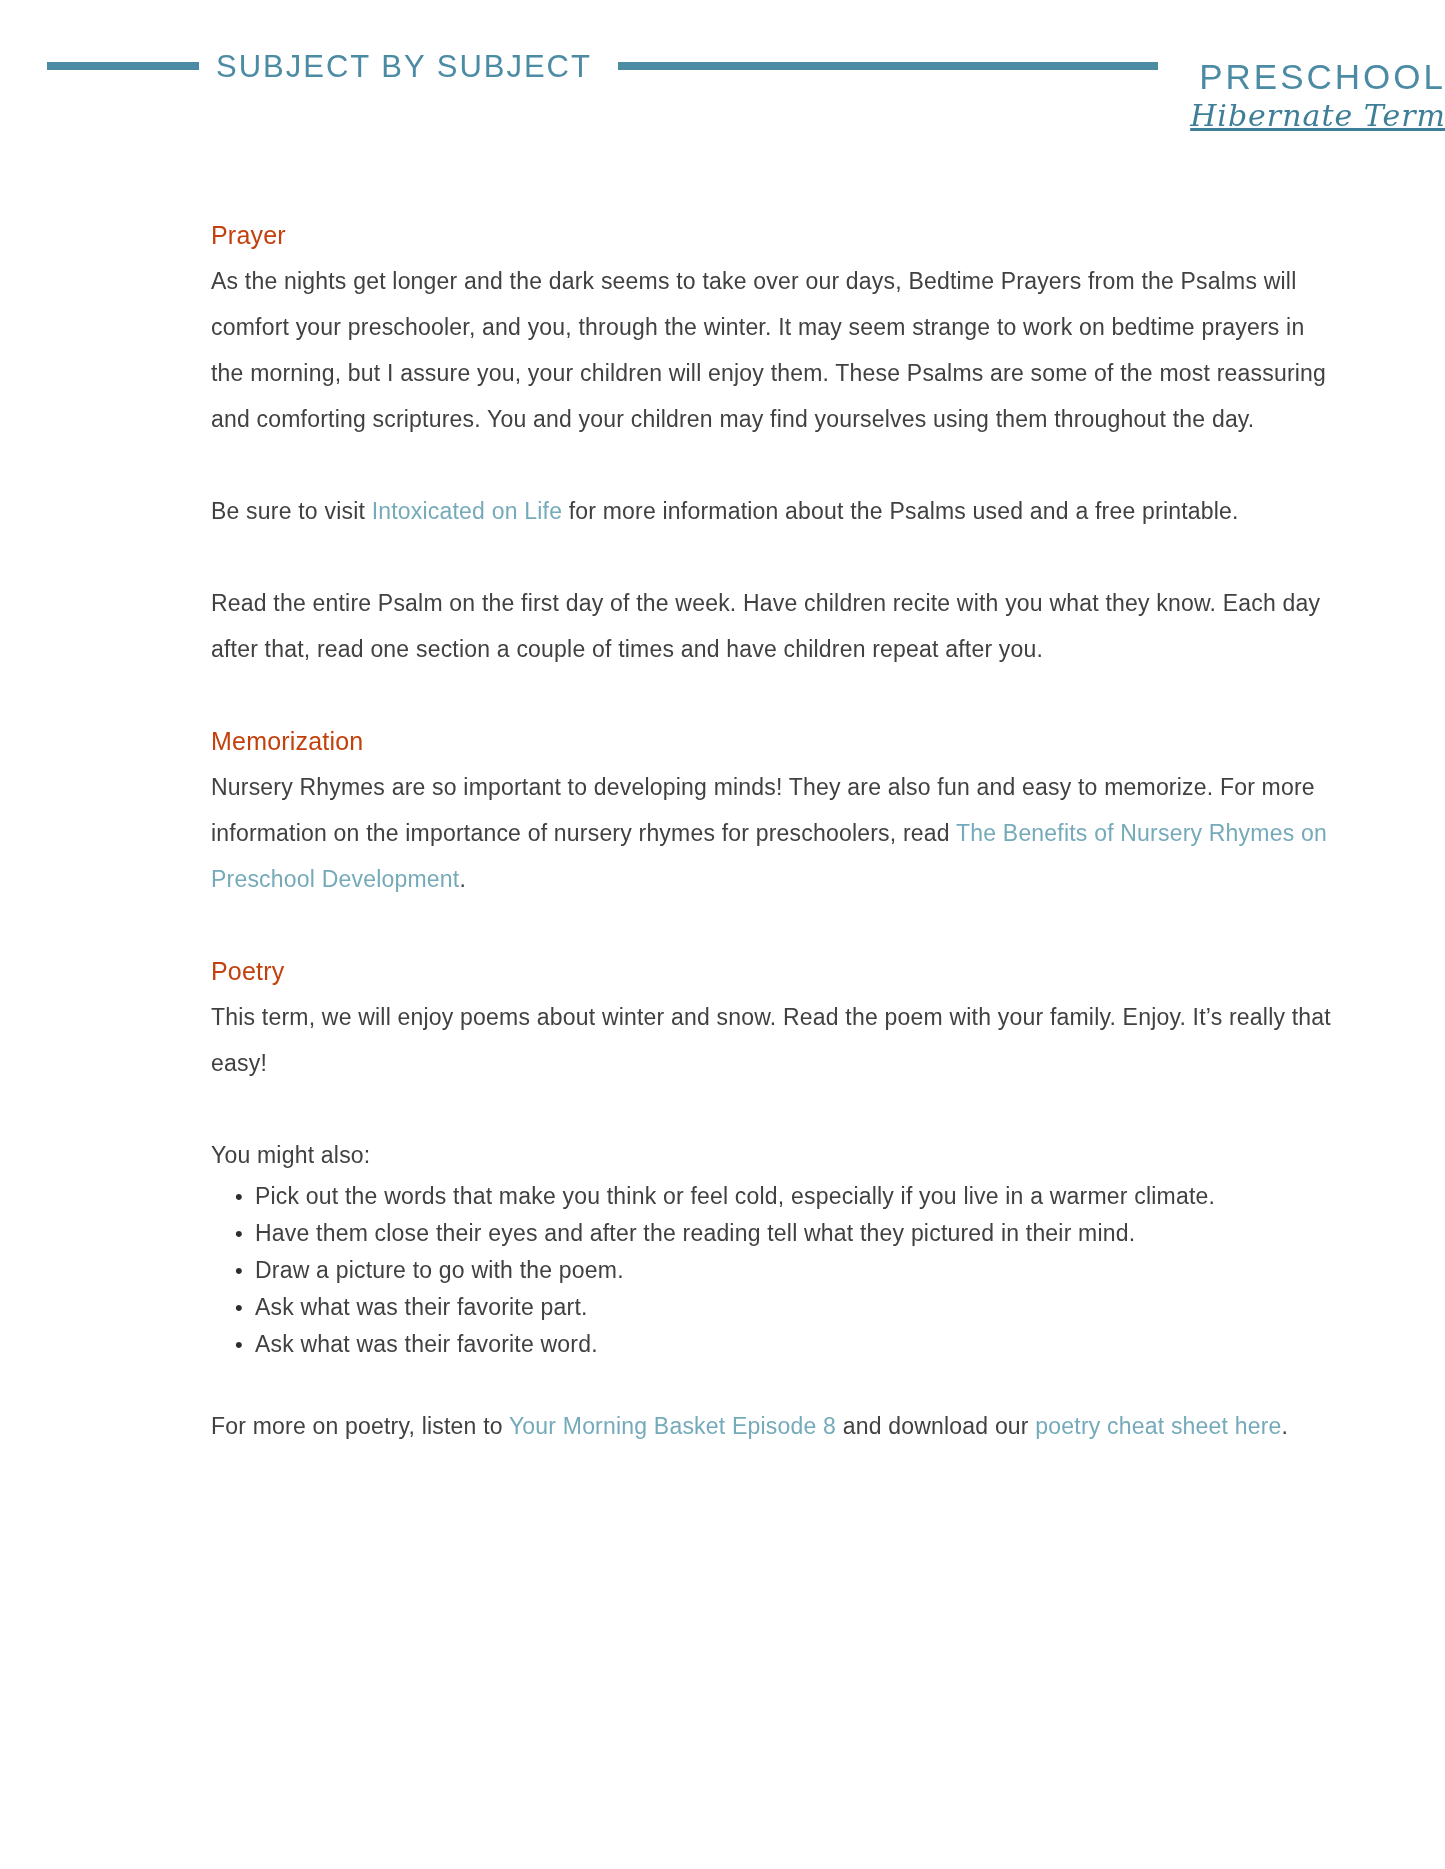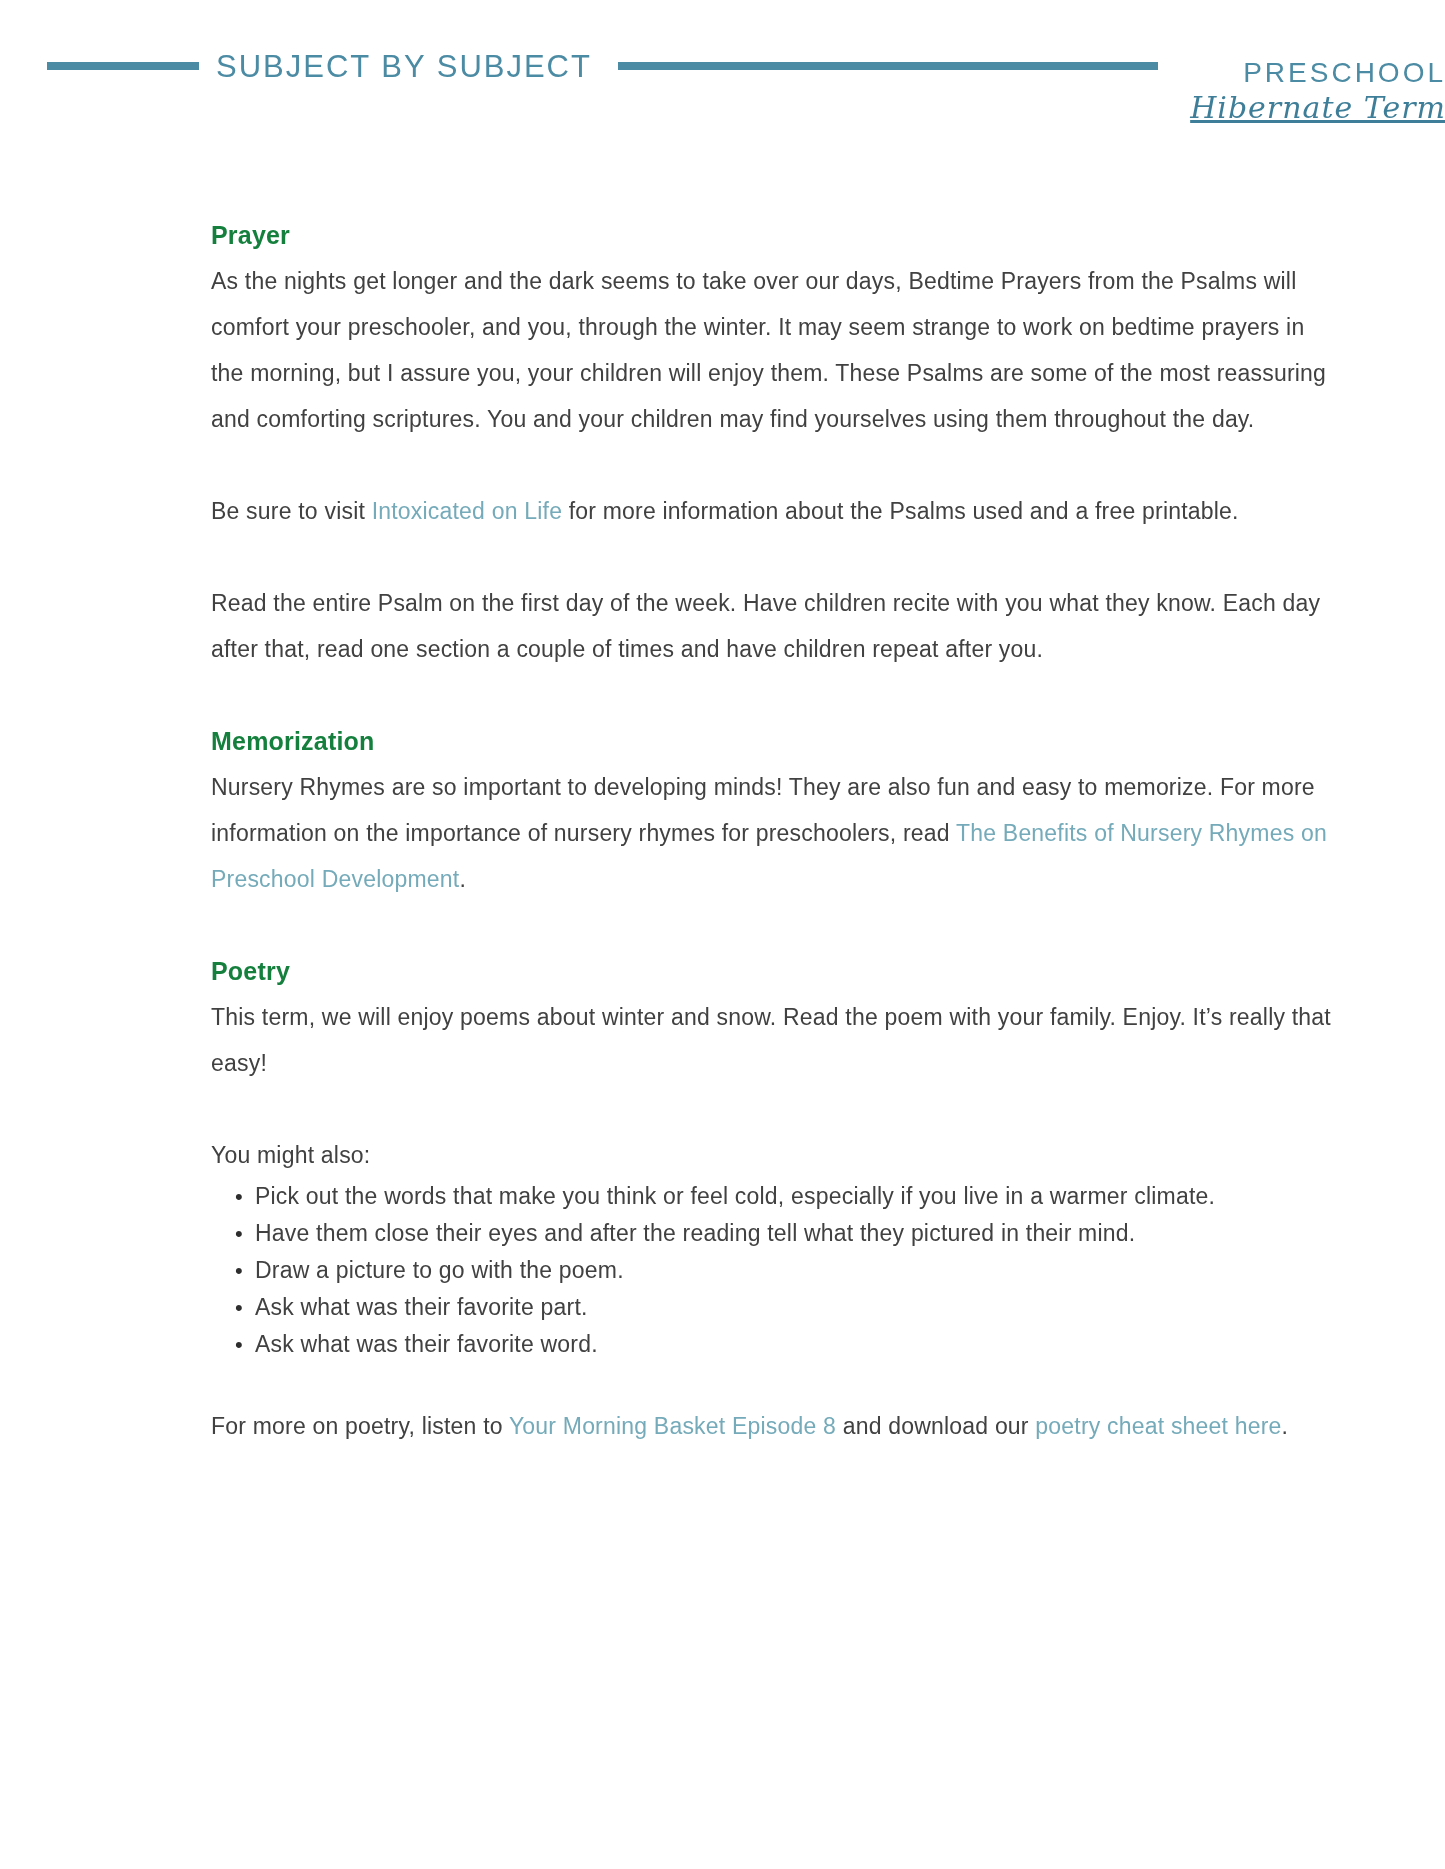--- a/index.html
+++ b/index.html
@@ -16,33 +16,33 @@
   
   .hdr-line { position:absolute; height:8px; background:#4c8ba4; }
   .hdr-line-left  { left:6px;  top:62px; width:152px; }
   .hdr-line-right { left:577px; top:62px; width:540px; }
   .hdr-title {
     position:absolute; left:175px; top:49px;
     font-size:31px; letter-spacing:2px; color:#4c8ba4; font-weight:400;
     white-space:nowrap;
   }
   .hdr-right { position:absolute; right:40px; top:57px; text-align:right; }
-  .hdr-program { font-size:28px; letter-spacing:3px; color:#4c8ba4; }
+  .hdr-program { font-size:35px; letter-spacing:3px; color:#4c8ba4; }
   .hdr-term {
     font-family:"DejaVu Serif", serif; font-style:italic;
     font-size:30px; color:#3e7e98; margin-top:1px; letter-spacing:1px;text-decoration:underline;
   }
 
   
   .content {
     position:absolute; left:170px; top:212px; width:1125px;
     font-size:23px; line-height:46px; letter-spacing:0.2px;
   }
   .content h3 {
-    margin:0; font-size:25px; font-weight:700; color:#15803d;
+    margin:0; font-size:25px; font-weight:400; color:#c2410c;
     line-height:46px; letter-spacing:0.2px;
   }
   .content p { margin:0 0 46px 0; }
   .content p.tight { margin-bottom:0; }
   .content a { color:#74aab9; text-decoration:none; cursor:pointer; }
   .content ul {
     list-style:none; margin:0 0 40px 0; padding:0;
     line-height:37px;
   }
   .content li { position:relative; padding-left:44px; }

